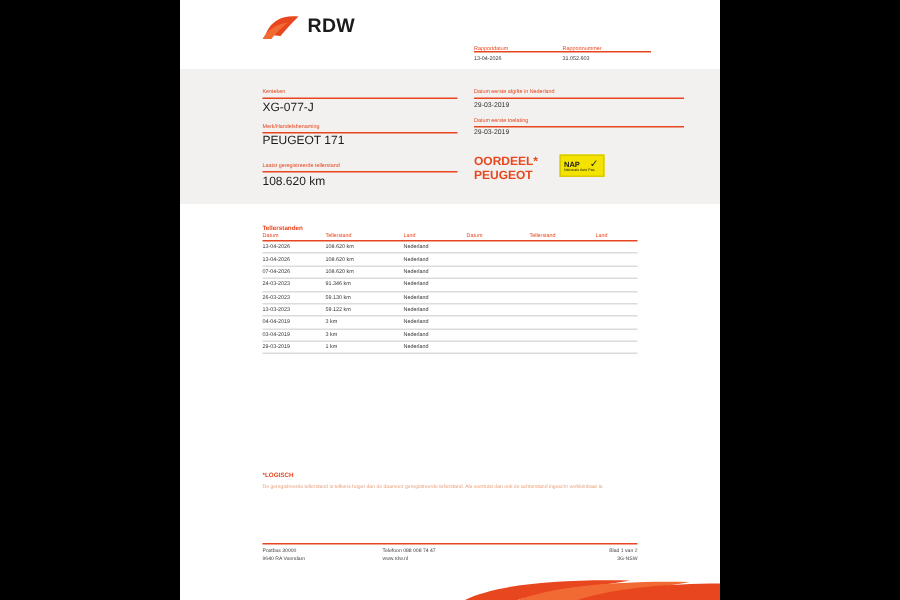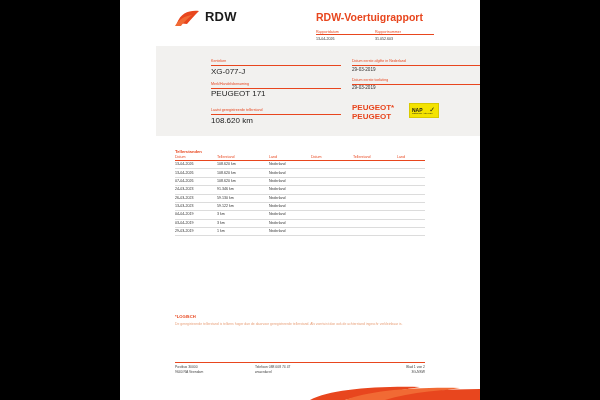--- a/index.html
+++ b/index.html
@@ -68,21 +68,20 @@
     width: 118px;
     height: 0.5px;
     background: #e8461e;
   }
   
   .infoblock {
     position: absolute;
     left: 0; top: 46px;
     width: 360px; height: 90px;
     background: #f2f1ef;
-    margin-left: 36px;
   }
   .col-left {
     position: absolute;
     left: 55px; top: 12px;
     width: 130px;
   }
   .col-right {
     position: absolute;
     left: 196px; top: 12px;
     width: 140px;
@@ -228,21 +227,20 @@
 <div id="page">
 
   <div class="header">
     <div class="logo-mark">
       <svg width="26" height="17" viewBox="0 0 26 17">
         <path d="M2 13 C6 3, 14 0, 24 1 C20 5, 16 9, 12 14 Z" fill="#e8461e"></path>
         <path d="M0 16 C4 9, 10 6, 17 5 C12 9, 8 13, 6 16 Z" fill="#f16a34"></path>
       </svg>
     </div>
     <div class="logo-text">RDW</div>
-    <div class="doc-title">RDW-Voertuigrapport</div>
 
     <div class="meta-table">
       <div class="meta-row">
         <div class="meta-cell">Rapportdatum</div>
         <div class="meta-cell">Rapportnummer</div>
       </div>
     </div>
     <div class="meta-line"></div>
     <div class="meta-table" style="top:35px;">
       <div class="meta-row">
@@ -271,21 +269,21 @@
       <div class="lbl first">Datum eerste afgifte in Nederland</div>
       <div class="rule"></div>
       <div class="val-sm">29-03-2019</div>
 
       <div class="lbl">Datum eerste toelating</div>
       <div class="rule"></div>
       <div class="val-sm">29-03-2019</div>
     </div>
 
     <div class="judgement">
-      <div>PEUGEOT*</div>
+      <div>OORDEEL*</div>
       <div>PEUGEOT</div>
     </div>
 
     <div class="nap-badge">
       <div class="nap-t">NAP</div>
       <div class="nap-chk">✓</div>
       <div class="nap-sub">Nationale Auto Pas</div>
     </div>
   </div>
 

